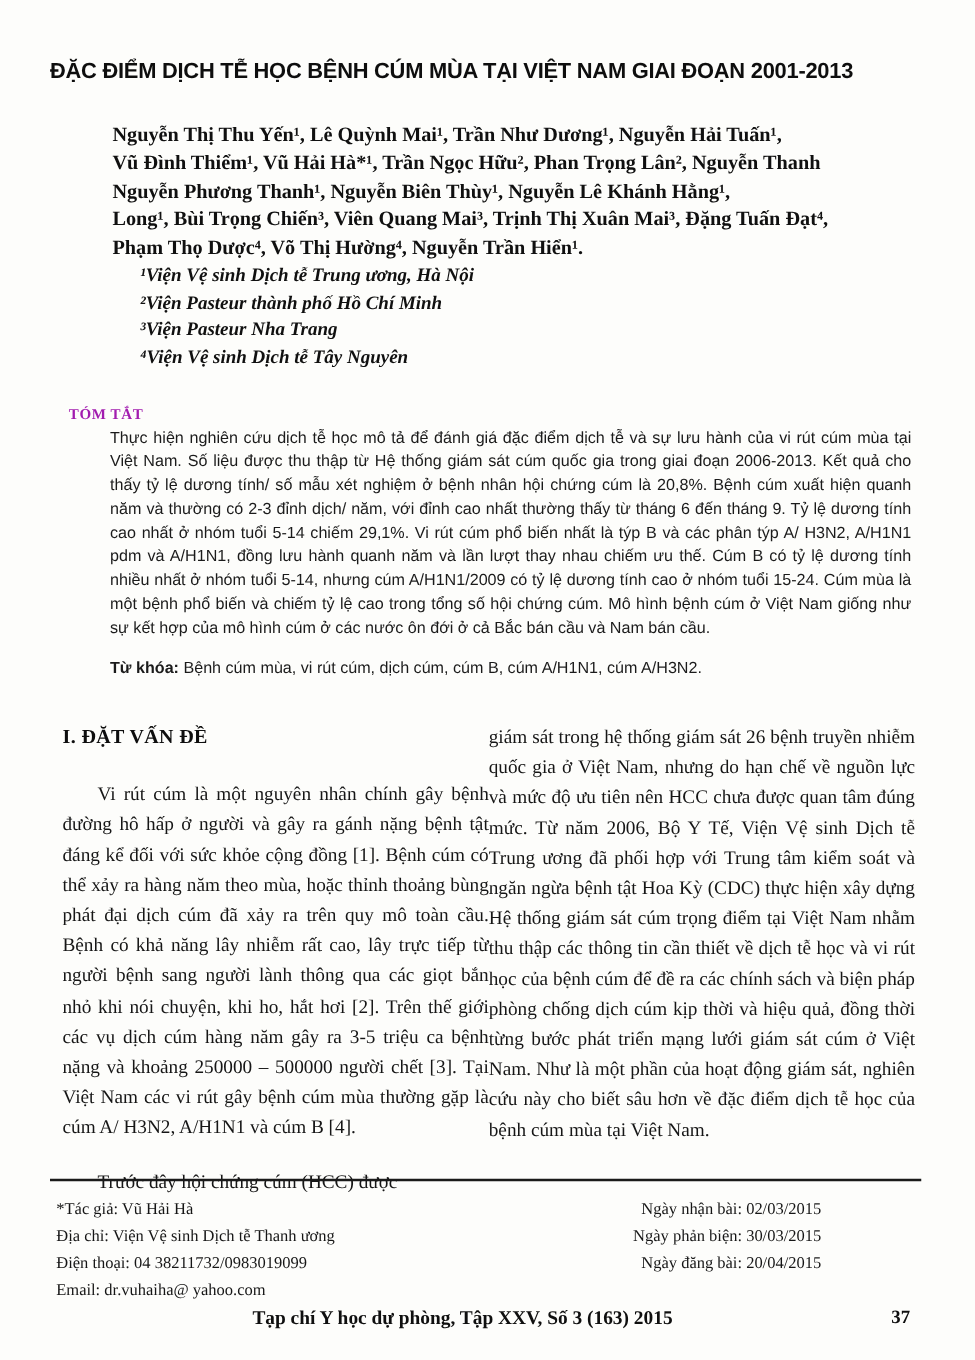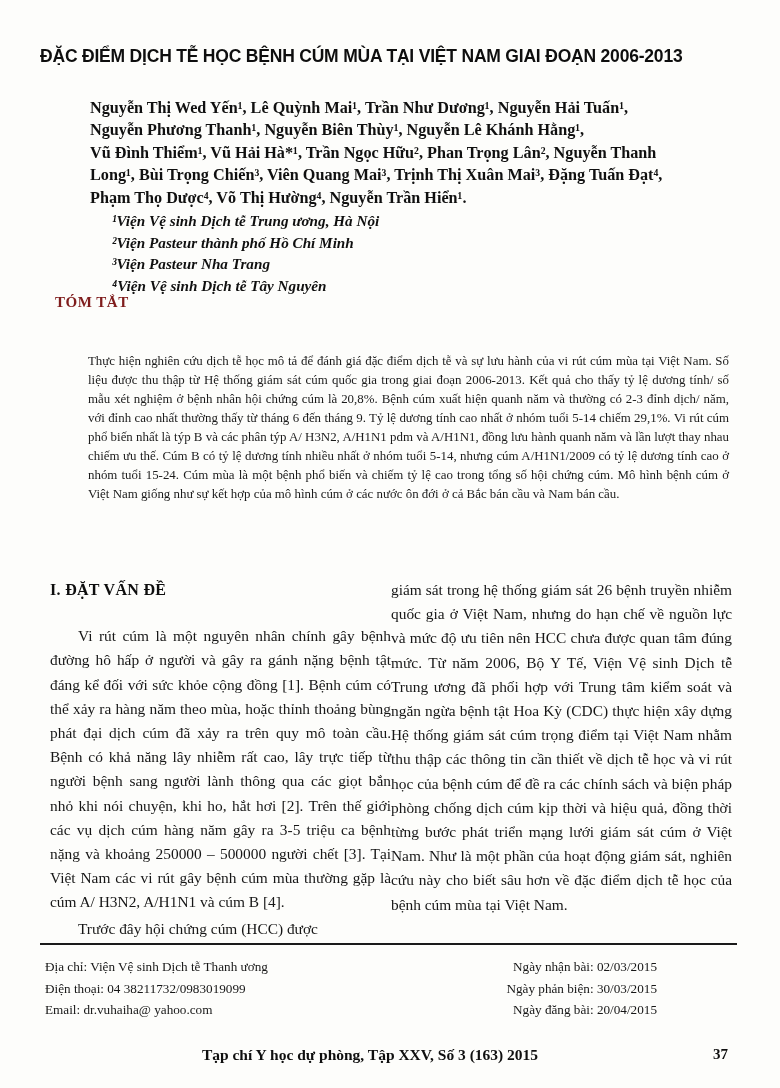--- a/index.html
+++ b/index.html
@@ -25,44 +25,43 @@
     position:absolute;top:97px;left:90px;width:628px;
     font-weight:bold;font-size:16.2px;line-height:22.4px;
     color:#101010;
   }
   .affiliations{
     position:absolute;top:210px;left:112px;width:520px;
     font-weight:bold;font-style:italic;font-size:15.2px;line-height:21.5px;
     color:#101010;
   }
   .tomtat-heading{
-    position:absolute;top:294px;left:55px;
-    font-weight:bold;font-size:15px;letter-spacing:0.5px;
-    color:#7f1d1d;
+    position:absolute;top:324px;left:55px;
+    font-weight:bold;font-size:12px;letter-spacing:0.5px;
+    color:#a21caf;
   }
   .abstract{
     position:absolute;top:340px;left:88px;width:641px;
-    font-family:Liberation Serif, serif;
+    font-family:Liberation Sans, sans-serif;
     font-size:12.9px;line-height:19px;text-align:justify;
     color:#1b1b1b;
-    margin-top:12px;
   }
   .abstract .keywords{margin-top:13px;text-align:left;}
   .abstract .keywords b{font-weight:bold;}
   .columns{
     position:absolute;top:578px;left:50px;width:682px;
     display:flex;gap:0;
     font-size:15.4px;line-height:24.2px;text-align:justify;
   }
   .col{flex:1;min-width:0;}
   .section-heading{
     font-weight:bold;font-size:16px;text-align:left;
     margin:0 0 22px 0;letter-spacing:0.3px;color:#0e0e0e;
   }
-  .col p{margin:0 0 2px 0;text-indent:28px;}
+  .col p{margin:0 0 19px 0;text-indent:28px;}
   .col p.no-indent{text-indent:0;}
   .rule{
     position:absolute;top:943px;left:40px;width:697px;
     border-top:2px solid #1a1a1a;height:0;
   }
   .footnotes{
     position:absolute;top:956px;left:45px;width:692px;
     display:flex;justify-content:space-between;
     font-size:13.2px;line-height:21.5px;
   }
@@ -75,58 +74,62 @@
   .page-number{
     position:absolute;top:1046px;right:52px;
     font-weight:bold;font-size:15px;color:#0f0f0f;
   }
 </style>
 </head>
 <body>
 
 <div class="page">
 
-  <div class="title">ĐẶC ĐIỂM DỊCH TỄ HỌC BỆNH CÚM MÙA TẠI VIỆT NAM GIAI ĐOẠN 2006-2013</div>
+  <div class="title">ĐẶC ĐIỂM DỊCH TỄ HỌC BỆNH CÚM MÙA TẠI VIỆT NAM GIAI ĐOẠN 2001-2013</div>
 
   <div class="authors">
-    <div>Nguyễn Thị Wed Yến¹, Lê Quỳnh Mai¹, Trần Như Dương¹, Nguyễn Hải Tuấn¹,</div>
+    <div>Nguyễn Thị Thu Yến¹, Lê Quỳnh Mai¹, Trần Như Dương¹, Nguyễn Hải Tuấn¹,</div>
+    <div>Vũ Đình Thiểm¹, Vũ Hải Hà*¹, Trần Ngọc Hữu², Phan Trọng Lân², Nguyễn Thanh</div>
     <div>Nguyễn Phương Thanh¹, Nguyễn Biên Thùy¹, Nguyễn Lê Khánh Hằng¹,</div>
-    <div>Vũ Đình Thiểm¹, Vũ Hải Hà*¹, Trần Ngọc Hữu², Phan Trọng Lân², Nguyễn Thanh</div>
     <div>Long¹, Bùi Trọng Chiến³, Viên Quang Mai³, Trịnh Thị Xuân Mai³, Đặng Tuấn Đạt⁴,</div>
     <div>Phạm Thọ Dược⁴, Võ Thị Hường⁴, Nguyễn Trần Hiển¹.</div>
   </div>
 
   <div class="affiliations">
     <div>¹Viện Vệ sinh Dịch tễ Trung ương, Hà Nội</div>
     <div>²Viện Pasteur thành phố Hồ Chí Minh</div>
     <div>³Viện Pasteur Nha Trang</div>
     <div>⁴Viện Vệ sinh Dịch tễ Tây Nguyên</div>
   </div>
 
   <div class="tomtat-heading">TÓM TẮT</div>
 
   <div class="abstract">
     <div>Thực hiện nghiên cứu dịch tễ học mô tả để đánh giá đặc điểm dịch tễ và sự lưu hành của vi rút cúm mùa tại Việt Nam. Số liệu được thu thập từ Hệ thống giám sát cúm quốc gia trong giai đoạn 2006-2013. Kết quả cho thấy tỷ lệ dương tính/ số mẫu xét nghiệm ở bệnh nhân hội chứng cúm là 20,8%. Bệnh cúm xuất hiện quanh năm và thường có 2-3 đỉnh dịch/ năm, với đỉnh cao nhất thường thấy từ tháng 6 đến tháng 9. Tỷ lệ dương tính cao nhất ở nhóm tuổi 5-14 chiếm 29,1%. Vi rút cúm phổ biến nhất là týp  B và các phân týp A/ H3N2, A/H1N1 pdm và A/H1N1, đồng lưu hành quanh năm và lần lượt thay nhau chiếm ưu thế. Cúm B có tỷ lệ dương tính nhiều nhất ở nhóm tuổi 5-14, nhưng cúm A/H1N1/2009 có tỷ lệ dương tính cao ở nhóm tuổi 15-24. Cúm mùa là một bệnh phổ biến và chiếm tỷ lệ cao trong tổng số hội chứng cúm. Mô hình bệnh cúm ở Việt Nam giống như sự kết hợp của mô hình cúm ở các nước ôn đới ở cả Bắc bán cầu và Nam bán cầu.</div>
+    <div class="keywords">
+      <b>Từ khóa:</b><span> Bệnh cúm mùa, vi rút cúm, dịch cúm, cúm B, cúm A/H1N1, cúm A/H3N2.</span>
+    </div>
   </div>
 
   <div class="columns">
     <div class="col">
       <div class="section-heading">I. ĐẶT VẤN ĐỀ</div>
       <p>Vi rút cúm là một nguyên nhân chính gây bệnh đường hô hấp ở người và gây ra gánh nặng bệnh tật đáng kể đối với sức khỏe cộng đồng [1]. Bệnh cúm có thể xảy ra hàng năm theo mùa, hoặc thỉnh thoảng bùng phát đại dịch cúm đã xảy ra trên quy mô toàn cầu. Bệnh có khả năng lây nhiễm rất cao, lây trực tiếp từ người bệnh sang người lành thông qua các giọt bắn nhỏ khi nói chuyện, khi ho, hắt hơi [2]. Trên thế giới các vụ dịch cúm hàng năm gây ra 3-5 triệu ca bệnh nặng và khoảng 250000 – 500000 người chết [3]. Tại Việt Nam các vi rút gây bệnh cúm mùa thường gặp là cúm A/ H3N2, A/H1N1 và cúm B [4].</p>
       <p>Trước đây hội chứng cúm (HCC) được</p>
     </div>
     <div class="col">
       <p class="no-indent">giám sát trong hệ thống giám sát 26 bệnh truyền nhiễm quốc gia ở Việt Nam, nhưng do hạn chế về nguồn lực và mức độ ưu tiên nên HCC chưa được quan tâm đúng mức. Từ năm 2006, Bộ Y Tế, Viện Vệ sinh Dịch tễ Trung ương đã phối hợp với Trung tâm kiểm soát và ngăn ngừa bệnh tật Hoa Kỳ (CDC) thực hiện xây dựng Hệ thống giám sát cúm trọng điểm tại Việt Nam nhằm thu thập các thông tin cần thiết về dịch tễ học và vi rút học của bệnh cúm để đề ra các chính sách và biện pháp phòng chống dịch cúm kịp thời và hiệu quả, đồng thời từng bước phát triển mạng lưới giám sát cúm ở Việt Nam. Như là một phần của hoạt động giám sát, nghiên cứu này cho biết sâu hơn về đặc điểm dịch tễ học của bệnh cúm mùa tại Việt Nam.</p>
     </div>
   </div>
 
   <div class="rule"></div>
 
   <div class="footnotes">
     <div class="fn-left">
+      <div>*Tác giả: Vũ Hải Hà</div>
       <div>Địa chỉ: Viện Vệ sinh Dịch tễ Thanh ương</div>
       <div>Điện thoại: 04 38211732/0983019099</div>
       <div>Email: dr.vuhaiha@ yahoo.com</div>
     </div>
     <div class="fn-right">
       <div>Ngày nhận bài: 02/03/2015</div>
       <div>Ngày phản biện: 30/03/2015</div>
       <div>Ngày đăng bài: 20/04/2015</div>
     </div>
   </div>

